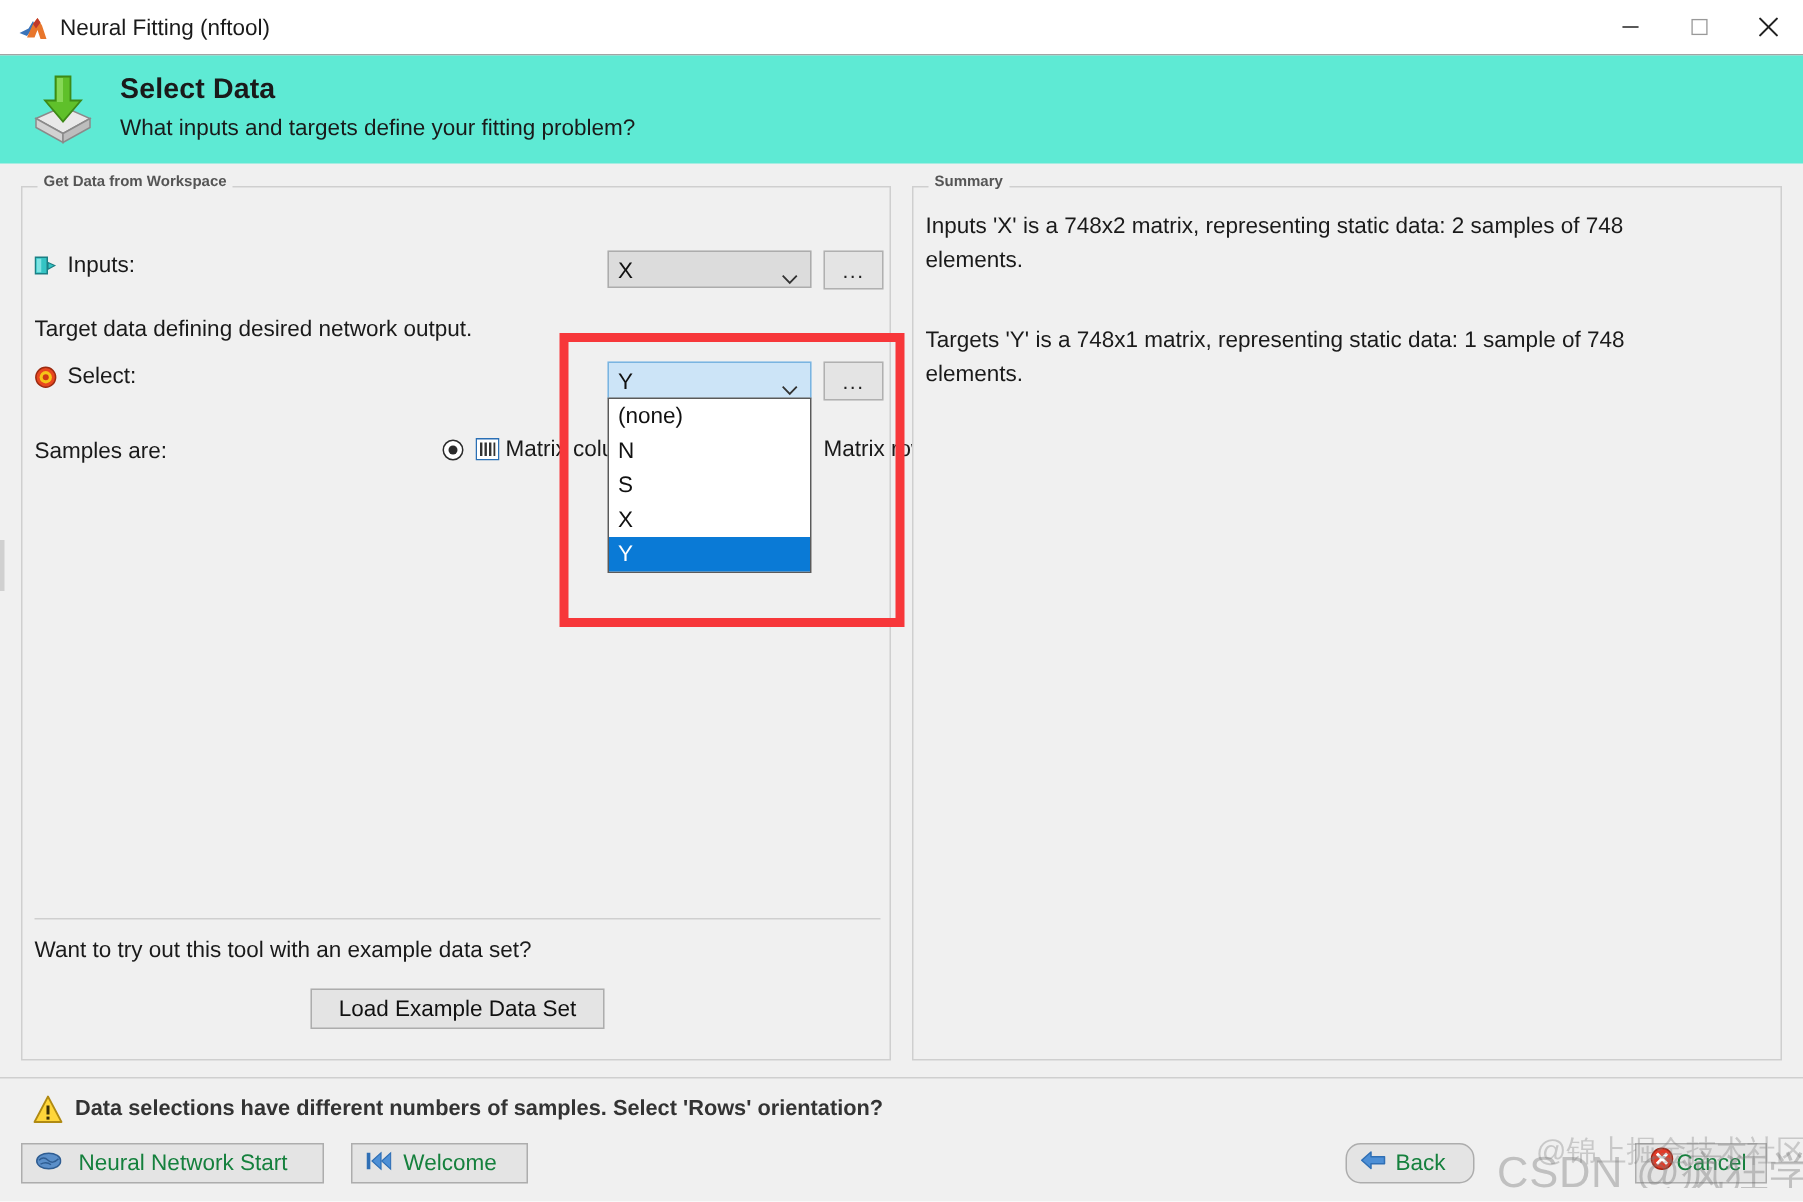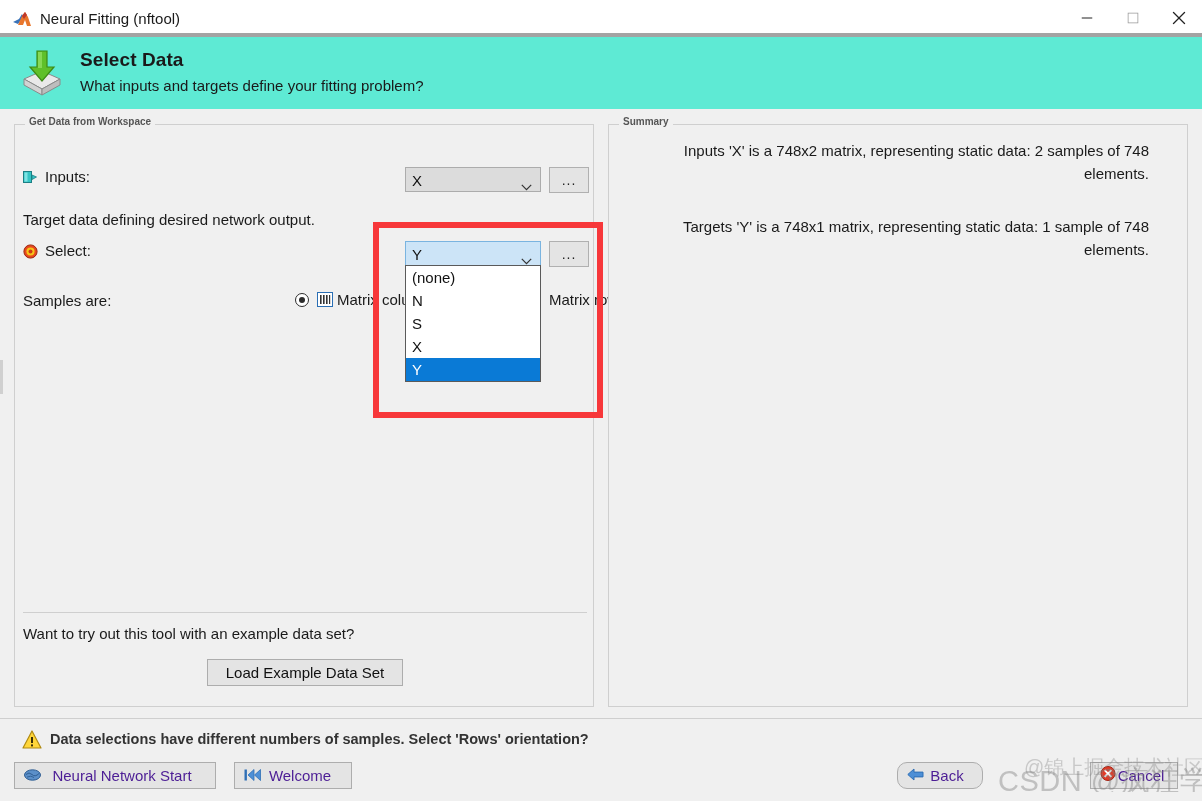--- a/index.html
+++ b/index.html
@@ -20,21 +20,21 @@
     box-sizing: border-box;
   }
 
   
   .titlebar {
     position: absolute;
     left: 0; top: 0;
     width: 1202px;
     height: 37px;
     background: #ffffff;
-    border-bottom: 4px solid #a3a3a3;
+    border-bottom: 1px solid #a3a3a3;
     box-sizing: border-box;
   }
   .title-logo {
     position: absolute;
     left: 12px; top: 9px;
     width: 22px; height: 20px;
   }
   .title-text {
     position: absolute;
     left: 40px; top: 9px;
@@ -241,26 +241,25 @@
     font-size: 15px;
     color: #111;
     text-align: center;
     line-height: 25px;
     cursor: default;
   }
 
   
   .summary-text {
     position: absolute;
-    left: 20px;
+    left: 8px;
     width: 520px;
     font-size: 15px;
     color: #1a1a1a;
     line-height: 23px;
-    text-align: right;
   }
   #summary-inputs { top: 14px; }
   #summary-targets { top: 90px; }
 
   
   #annotation-box {
     position: absolute;
     left: 373px; top: 222px;
     width: 230px; height: 196px;
     border: 6px solid #f7373a;
@@ -289,21 +288,21 @@
     color: #333333;
     white-space: nowrap;
   }
 
   .btm-btn {
     position: absolute;
     background: #e4e4e4;
     border: 1px solid #adadad;
     box-sizing: border-box;
     font-size: 15px;
-    color: #4c1d95;
+    color: #15803d;
     cursor: default;
     height: 27px;
     line-height: 25px;
   }
   #nn-start-btn { left: 14px; top: 762px; width: 202px; text-align: center; padding-left: 14px; }
   #welcome-btn  { left: 234px; top: 762px; width: 118px; text-align: center; padding-left: 14px; }
   #back-btn     { left: 897px; top: 762px; width: 86px;  text-align: center; padding-left: 14px; border-radius: 10px; }
   #cancel-btn   { left: 1090px; top: 762px; width: 88px; text-align: center; padding-left: 14px; }
 
   .btn-ico {

